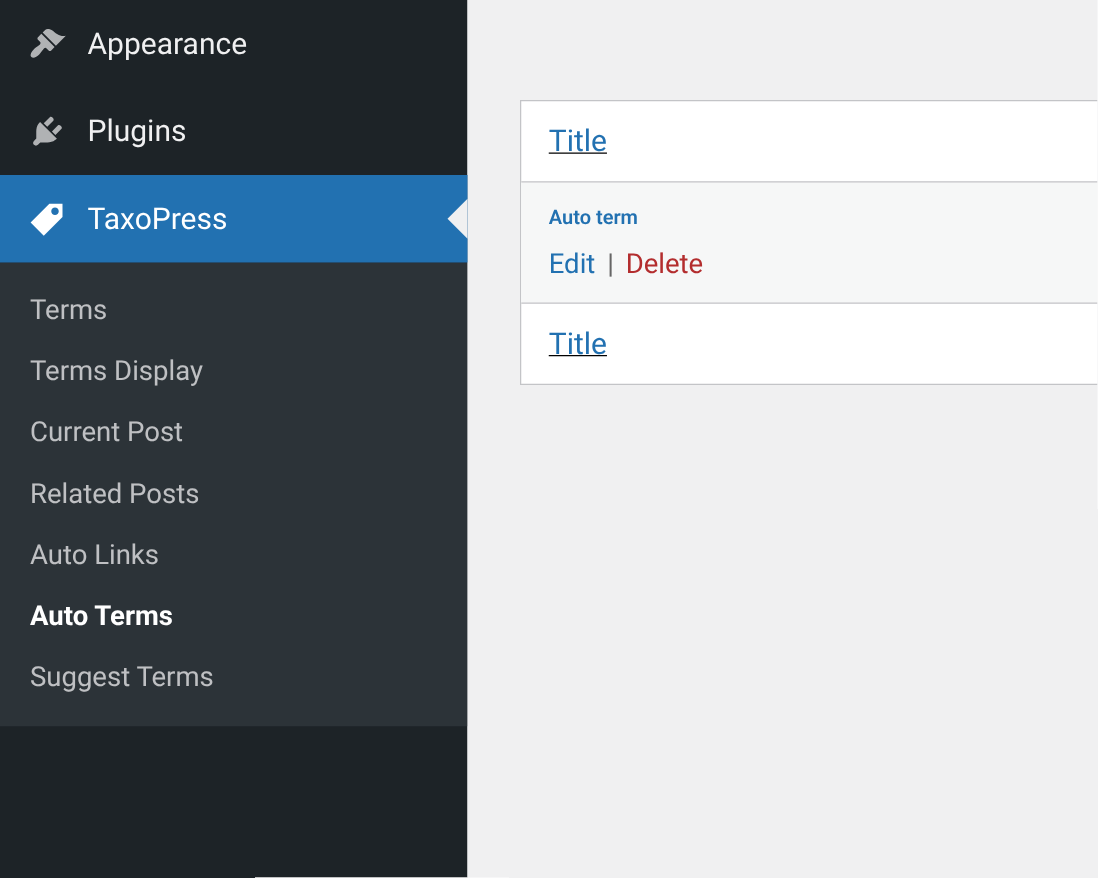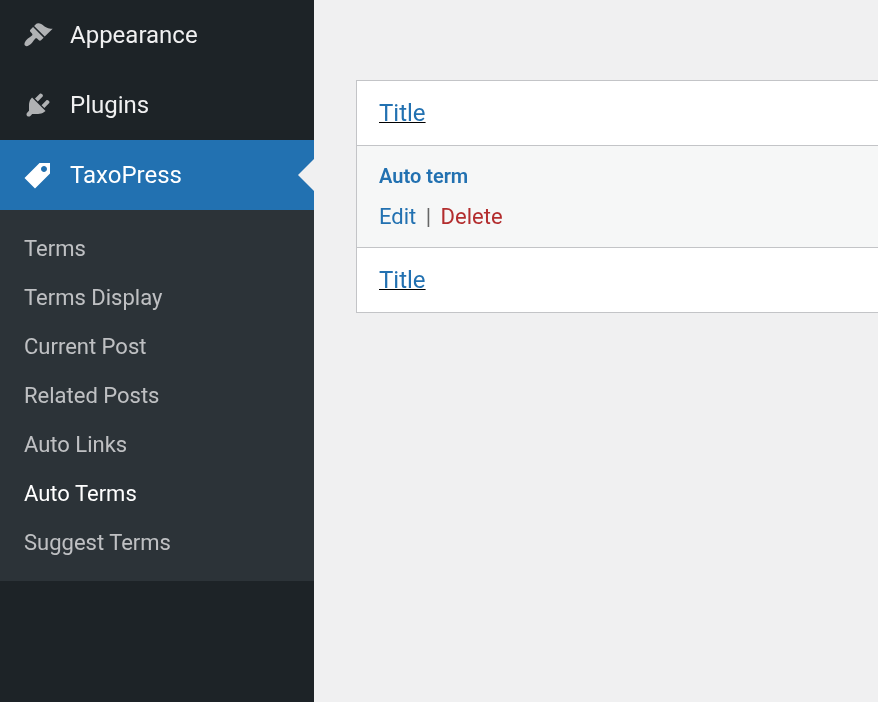--- a/index.html
+++ b/index.html
@@ -8,21 +8,21 @@
       box-sizing: border-box;
     }
     body {
       font-family: -apple-system, BlinkMacSystemFont, "Segoe UI", Roboto, sans-serif;
       display: flex;
       width: 878px;
       height: 702px;
       overflow: hidden;
     }
     .sidebar {
-      width: 314px;
+      width: 374px;
       background: #1d2327;
       color: #f0f0f1;
       display: flex;
       flex-direction: column;
     }
     .sidebar-main-item {
       display: flex;
       align-items: center;
       padding: 0 20px;
       height: 70px;
@@ -67,21 +67,21 @@
       background: #2c3338;
       padding: 14px 0;
     }
     .sidebar-sub-item {
       padding: 12px 24px;
       font-size: 22px;
       color: rgba(240,240,241,0.75);
       cursor: pointer;
     }
     .sidebar-sub-item.current {
-      font-weight: 400;
+      font-weight: 700;
       color: #fff;
     }
     .main-content {
       flex: 1;
       background: #f0f0f1;
       padding: 80px 0 0 42px;
     }
     .list-table {
       border: 1px solid #c3c4c7;
       border-right: none;
@@ -96,21 +96,21 @@
       color: #2271b1;
       font-weight: 400;
     }
     .data-row {
       border-top: 1px solid #c3c4c7;
       border-bottom: 1px solid #c3c4c7;
       background: #f6f7f7;
       padding: 18px 22px;
     }
     .row-title {
-      font-size: 20px;
+      font-size: 16px;
       font-weight: 600;
       color: #2271b1;
       margin-bottom: 16px;
     }
     .row-actions {
       font-size: 22px;
     }
     .row-actions .edit-link {
       color: #2271b1;
       cursor: pointer;

